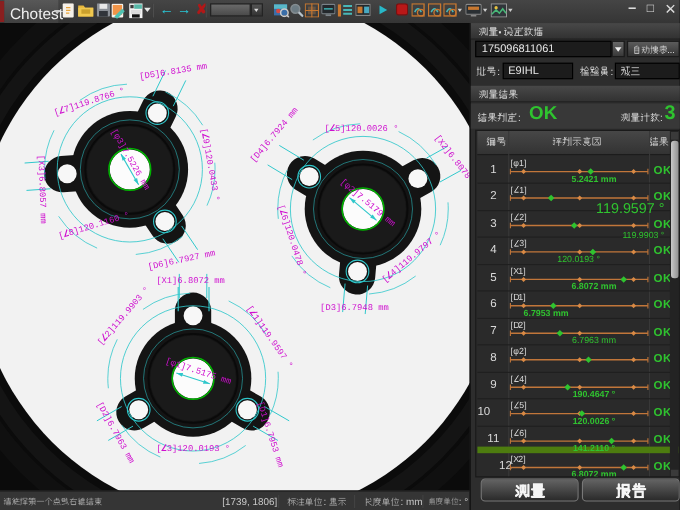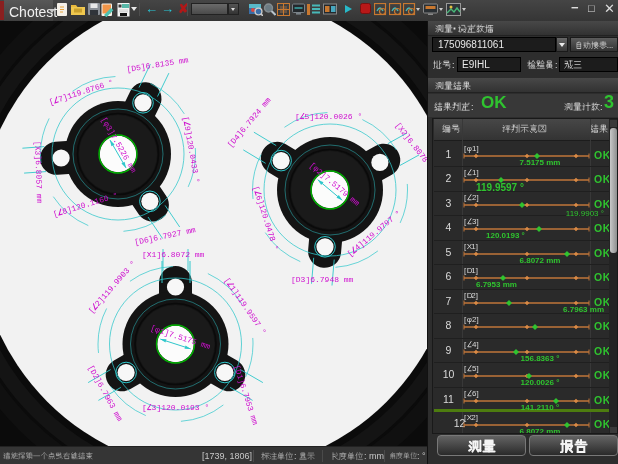--- a/index.html
+++ b/index.html
@@ -896,41 +896,41 @@
         </svg>
         <svg width="140" height="12" viewBox="0 0 140 12" style="position:absolute;left:25px;top:7px">
           <line x1="5" y1="6" x2="130" y2="6" stroke="#c1763a" stroke-width="1.3"></line>
           <line x1="5" y1="3.5" x2="5" y2="8.5" stroke="#c1763a" stroke-width="1"></line>
           <line x1="130" y1="3.5" x2="130" y2="8.5" stroke="#c1763a" stroke-width="1"></line>
           <rect x="15.4" y="4.4" width="3.2" height="3.2" fill="#d98a45" transform="rotate(45 17 6)"></rect>
           <rect x="66.4" y="4.4" width="3.2" height="3.2" fill="#d98a45" transform="rotate(45 68 6)"></rect>
           <rect x="115.4" y="4.4" width="3.2" height="3.2" fill="#d98a45" transform="rotate(45 117 6)"></rect>
           <rect x="75.9" y="3.9" width="4.2" height="4.2" fill="#2fc32f" transform="rotate(45 78 6)"></rect>
         </svg>
-        <div style="position:absolute;left:42px;top:15px;width:128px;text-align:center;font-size:8px;font-weight:bold;color:#2fc32f">7.5175 mm</div>
+        <div style="position:absolute;left:42px;top:15px;width:128px;text-align:center;font-size:8px;font-weight:bold;color:#2fc32f">5.2421 mm</div>
         <div style="position:absolute;left:160px;top:6px;font-size:10.5px;font-weight:bold;color:#2fc32f;letter-spacing:0.5px">OK</div>
       </div>
       <div style="position:absolute;left:1px;top:48.0px;width:184px;height:24.5px;border-bottom:1px solid #1f1f1f">
         <div style="position:absolute;left:0;top:5px;width:29px;text-align:center;font-size:10.5px;color:#dadada">2</div>
         <svg width="24" height="9" viewBox="0 0 24 9" style="position:absolute;left:30px;top:1px">
           <text x="0.0" y="7" font-size="8" fill="#d8d8d8" font-family="Liberation Sans">[</text>
           <path d="M7.3 1.2 L3.7 6.8 H7.5" fill="none" stroke="#d8d8d8" stroke-width="0.9"></path>
           <text x="8.1" y="7" font-size="8" fill="#d8d8d8" font-family="Liberation Sans">1</text>
           <text x="12.6" y="7" font-size="8" fill="#d8d8d8" font-family="Liberation Sans">]</text>
         </svg>
         <svg width="140" height="12" viewBox="0 0 140 12" style="position:absolute;left:25px;top:7px">
           <line x1="5" y1="6" x2="130" y2="6" stroke="#c1763a" stroke-width="1.3"></line>
           <line x1="5" y1="3.5" x2="5" y2="8.5" stroke="#c1763a" stroke-width="1"></line>
           <line x1="130" y1="3.5" x2="130" y2="8.5" stroke="#c1763a" stroke-width="1"></line>
           <rect x="15.4" y="4.4" width="3.2" height="3.2" fill="#d98a45" transform="rotate(45 17 6)"></rect>
           <rect x="66.4" y="4.4" width="3.2" height="3.2" fill="#d98a45" transform="rotate(45 68 6)"></rect>
           <rect x="115.4" y="4.4" width="3.2" height="3.2" fill="#d98a45" transform="rotate(45 117 6)"></rect>
           <rect x="39.9" y="3.9" width="4.2" height="4.2" fill="#2fc32f" transform="rotate(45 42 6)"></rect>
         </svg>
-        <div style="position:absolute;left:42px;top:15px;width:128px;text-align:left;font-size:10px;font-weight:bold;color:#2fc32f">119.9597 °</div>
+        <div style="position:absolute;left:42px;top:15px;width:128px;text-align:right;font-size:13px;font-weight:normal;color:#2fc32f">119.9597 °</div>
         <div style="position:absolute;left:160px;top:6px;font-size:10.5px;font-weight:bold;color:#2fc32f;letter-spacing:0.5px">OK</div>
       </div>
       <div style="position:absolute;left:1px;top:72.5px;width:184px;height:24.5px;border-bottom:1px solid #1f1f1f">
         <div style="position:absolute;left:0;top:5px;width:29px;text-align:center;font-size:10.5px;color:#dadada">3</div>
         <svg width="24" height="9" viewBox="0 0 24 9" style="position:absolute;left:30px;top:1px">
           <text x="0.0" y="7" font-size="8" fill="#d8d8d8" font-family="Liberation Sans">[</text>
           <path d="M7.3 1.2 L3.7 6.8 H7.5" fill="none" stroke="#d8d8d8" stroke-width="0.9"></path>
           <text x="8.1" y="7" font-size="8" fill="#d8d8d8" font-family="Liberation Sans">2</text>
           <text x="12.6" y="7" font-size="8" fill="#d8d8d8" font-family="Liberation Sans">]</text>
         </svg>
@@ -956,21 +956,21 @@
         </svg>
         <svg width="140" height="12" viewBox="0 0 140 12" style="position:absolute;left:25px;top:7px">
           <line x1="5" y1="6" x2="130" y2="6" stroke="#c1763a" stroke-width="1.3"></line>
           <line x1="5" y1="3.5" x2="5" y2="8.5" stroke="#c1763a" stroke-width="1"></line>
           <line x1="130" y1="3.5" x2="130" y2="8.5" stroke="#c1763a" stroke-width="1"></line>
           <rect x="15.4" y="4.4" width="3.2" height="3.2" fill="#d98a45" transform="rotate(45 17 6)"></rect>
           <rect x="66.4" y="4.4" width="3.2" height="3.2" fill="#d98a45" transform="rotate(45 68 6)"></rect>
           <rect x="115.4" y="4.4" width="3.2" height="3.2" fill="#d98a45" transform="rotate(45 117 6)"></rect>
           <rect x="77.9" y="3.9" width="4.2" height="4.2" fill="#2fc32f" transform="rotate(45 80 6)"></rect>
         </svg>
-        <div style="position:absolute;left:52px;top:15px;width:128px;text-align:left;font-size:8px;font-weight:bold;color:#2fc32f">120.0193 °</div>
+        <div style="position:absolute;left:28px;top:15px;width:128px;text-align:center;font-size:8px;font-weight:normal;color:#2fc32f">120.0193 °</div>
         <div style="position:absolute;left:160px;top:6px;font-size:10.5px;font-weight:bold;color:#2fc32f;letter-spacing:0.5px">OK</div>
       </div>
       <div style="position:absolute;left:1px;top:121.5px;width:184px;height:24.5px;border-bottom:1px solid #1f1f1f">
         <div style="position:absolute;left:0;top:5px;width:29px;text-align:center;font-size:10.5px;color:#dadada">5</div>
         <svg width="24" height="9" viewBox="0 0 24 9" style="position:absolute;left:30px;top:1px">
           <text x="0.0" y="7" font-size="8" fill="#d8d8d8" font-family="Liberation Sans">[</text>
           <text x="2.7" y="7" font-size="8" fill="#d8d8d8" font-family="Liberation Sans">X</text>
           <text x="7.2" y="7" font-size="8" fill="#d8d8d8" font-family="Liberation Sans">1</text>
           <text x="11.7" y="7" font-size="8" fill="#d8d8d8" font-family="Liberation Sans">]</text>
         </svg>
@@ -1016,21 +1016,21 @@
         </svg>
         <svg width="140" height="12" viewBox="0 0 140 12" style="position:absolute;left:25px;top:7px">
           <line x1="5" y1="6" x2="130" y2="6" stroke="#c1763a" stroke-width="1.3"></line>
           <line x1="5" y1="3.5" x2="5" y2="8.5" stroke="#c1763a" stroke-width="1"></line>
           <line x1="130" y1="3.5" x2="130" y2="8.5" stroke="#c1763a" stroke-width="1"></line>
           <rect x="15.4" y="4.4" width="3.2" height="3.2" fill="#d98a45" transform="rotate(45 17 6)"></rect>
           <rect x="66.4" y="4.4" width="3.2" height="3.2" fill="#d98a45" transform="rotate(45 68 6)"></rect>
           <rect x="115.4" y="4.4" width="3.2" height="3.2" fill="#d98a45" transform="rotate(45 117 6)"></rect>
           <rect x="47.9" y="3.9" width="4.2" height="4.2" fill="#2fc32f" transform="rotate(45 50 6)"></rect>
         </svg>
-        <div style="position:absolute;left:42px;top:15px;width:128px;text-align:right;font-size:8px;font-weight:bold;color:#2fc32f">6.7963 mm</div>
+        <div style="position:absolute;left:42px;top:15px;width:128px;text-align:center;font-size:8px;font-weight:normal;color:#2fc32f">6.7963 mm</div>
         <div style="position:absolute;left:160px;top:6px;font-size:10.5px;font-weight:bold;color:#2fc32f;letter-spacing:0.5px">OK</div>
       </div>
       <div style="position:absolute;left:1px;top:195.0px;width:184px;height:24.5px;border-bottom:1px solid #1f1f1f">
         <div style="position:absolute;left:0;top:5px;width:29px;text-align:center;font-size:10.5px;color:#dadada">8</div>
         <svg width="24" height="9" viewBox="0 0 24 9" style="position:absolute;left:30px;top:1px">
           <text x="0.0" y="7" font-size="8" fill="#d8d8d8" font-family="Liberation Sans">[</text>
           <text x="2.7" y="7" font-size="8" fill="#d8d8d8" font-family="Liberation Sans">φ</text>
           <text x="7.9" y="7" font-size="8" fill="#d8d8d8" font-family="Liberation Sans">2</text>
           <text x="12.4" y="7" font-size="8" fill="#d8d8d8" font-family="Liberation Sans">]</text>
         </svg>
@@ -1055,44 +1055,44 @@
         </svg>
         <svg width="140" height="12" viewBox="0 0 140 12" style="position:absolute;left:25px;top:7px">
           <line x1="5" y1="6" x2="130" y2="6" stroke="#c1763a" stroke-width="1.3"></line>
           <line x1="5" y1="3.5" x2="5" y2="8.5" stroke="#c1763a" stroke-width="1"></line>
           <line x1="130" y1="3.5" x2="130" y2="8.5" stroke="#c1763a" stroke-width="1"></line>
           <rect x="15.4" y="4.4" width="3.2" height="3.2" fill="#d98a45" transform="rotate(45 17 6)"></rect>
           <rect x="66.4" y="4.4" width="3.2" height="3.2" fill="#d98a45" transform="rotate(45 68 6)"></rect>
           <rect x="115.4" y="4.4" width="3.2" height="3.2" fill="#d98a45" transform="rotate(45 117 6)"></rect>
           <rect x="54.9" y="3.9" width="4.2" height="4.2" fill="#2fc32f" transform="rotate(45 57 6)"></rect>
         </svg>
-        <div style="position:absolute;left:42px;top:15px;width:128px;text-align:center;font-size:8px;font-weight:bold;color:#2fc32f">156.8363 °</div>
+        <div style="position:absolute;left:42px;top:15px;width:128px;text-align:center;font-size:8px;font-weight:bold;color:#2fc32f">190.4647 °</div>
         <div style="position:absolute;left:160px;top:6px;font-size:10.5px;font-weight:bold;color:#2fc32f;letter-spacing:0.5px">OK</div>
       </div>
       <div style="position:absolute;left:1px;top:244.0px;width:184px;height:24.5px;border-bottom:1px solid #1f1f1f">
-        <div style="position:absolute;left:0;top:5px;width:29px;text-align:center;font-size:10.5px;color:#dadada">10</div>
+        <div style="position:absolute;left:0;top:5px;width:29px;text-align:left;font-size:10.5px;color:#dadada">10</div>
         <svg width="24" height="9" viewBox="0 0 24 9" style="position:absolute;left:30px;top:1px">
           <text x="0.0" y="7" font-size="8" fill="#d8d8d8" font-family="Liberation Sans">[</text>
           <path d="M7.3 1.2 L3.7 6.8 H7.5" fill="none" stroke="#d8d8d8" stroke-width="0.9"></path>
           <text x="8.1" y="7" font-size="8" fill="#d8d8d8" font-family="Liberation Sans">5</text>
           <text x="12.6" y="7" font-size="8" fill="#d8d8d8" font-family="Liberation Sans">]</text>
         </svg>
         <svg width="140" height="12" viewBox="0 0 140 12" style="position:absolute;left:25px;top:7px">
           <line x1="5" y1="6" x2="130" y2="6" stroke="#c1763a" stroke-width="1.3"></line>
           <line x1="5" y1="3.5" x2="5" y2="8.5" stroke="#c1763a" stroke-width="1"></line>
           <line x1="130" y1="3.5" x2="130" y2="8.5" stroke="#c1763a" stroke-width="1"></line>
           <rect x="15.4" y="4.4" width="3.2" height="3.2" fill="#d98a45" transform="rotate(45 17 6)"></rect>
           <rect x="66.4" y="4.4" width="3.2" height="3.2" fill="#d98a45" transform="rotate(45 68 6)"></rect>
           <rect x="115.4" y="4.4" width="3.2" height="3.2" fill="#d98a45" transform="rotate(45 117 6)"></rect>
           <rect x="67.9" y="3.9" width="4.2" height="4.2" fill="#2fc32f" transform="rotate(45 70 6)"></rect>
         </svg>
         <div style="position:absolute;left:42px;top:15px;width:128px;text-align:center;font-size:8px;font-weight:bold;color:#2fc32f">120.0026 °</div>
         <div style="position:absolute;left:160px;top:6px;font-size:10.5px;font-weight:bold;color:#2fc32f;letter-spacing:0.5px">OK</div>
       </div>
-      <div style="position:absolute;left:1px;top:268.5px;width:184px;height:24.5px;border-bottom:3px solid #4d7c0f">
+      <div style="position:absolute;left:1px;top:268.5px;width:184px;height:24.5px;border-bottom:6px solid #4d7c0f">
         <div style="position:absolute;left:0;top:5px;width:29px;text-align:center;font-size:10.5px;color:#dadada">11</div>
         <svg width="24" height="9" viewBox="0 0 24 9" style="position:absolute;left:30px;top:1px">
           <text x="0.0" y="7" font-size="8" fill="#d8d8d8" font-family="Liberation Sans">[</text>
           <path d="M7.3 1.2 L3.7 6.8 H7.5" fill="none" stroke="#d8d8d8" stroke-width="0.9"></path>
           <text x="8.1" y="7" font-size="8" fill="#d8d8d8" font-family="Liberation Sans">6</text>
           <text x="12.6" y="7" font-size="8" fill="#d8d8d8" font-family="Liberation Sans">]</text>
         </svg>
         <svg width="140" height="12" viewBox="0 0 140 12" style="position:absolute;left:25px;top:7px">
           <line x1="5" y1="6" x2="130" y2="6" stroke="#c1763a" stroke-width="1.3"></line>
           <line x1="5" y1="3.5" x2="5" y2="8.5" stroke="#c1763a" stroke-width="1"></line>

